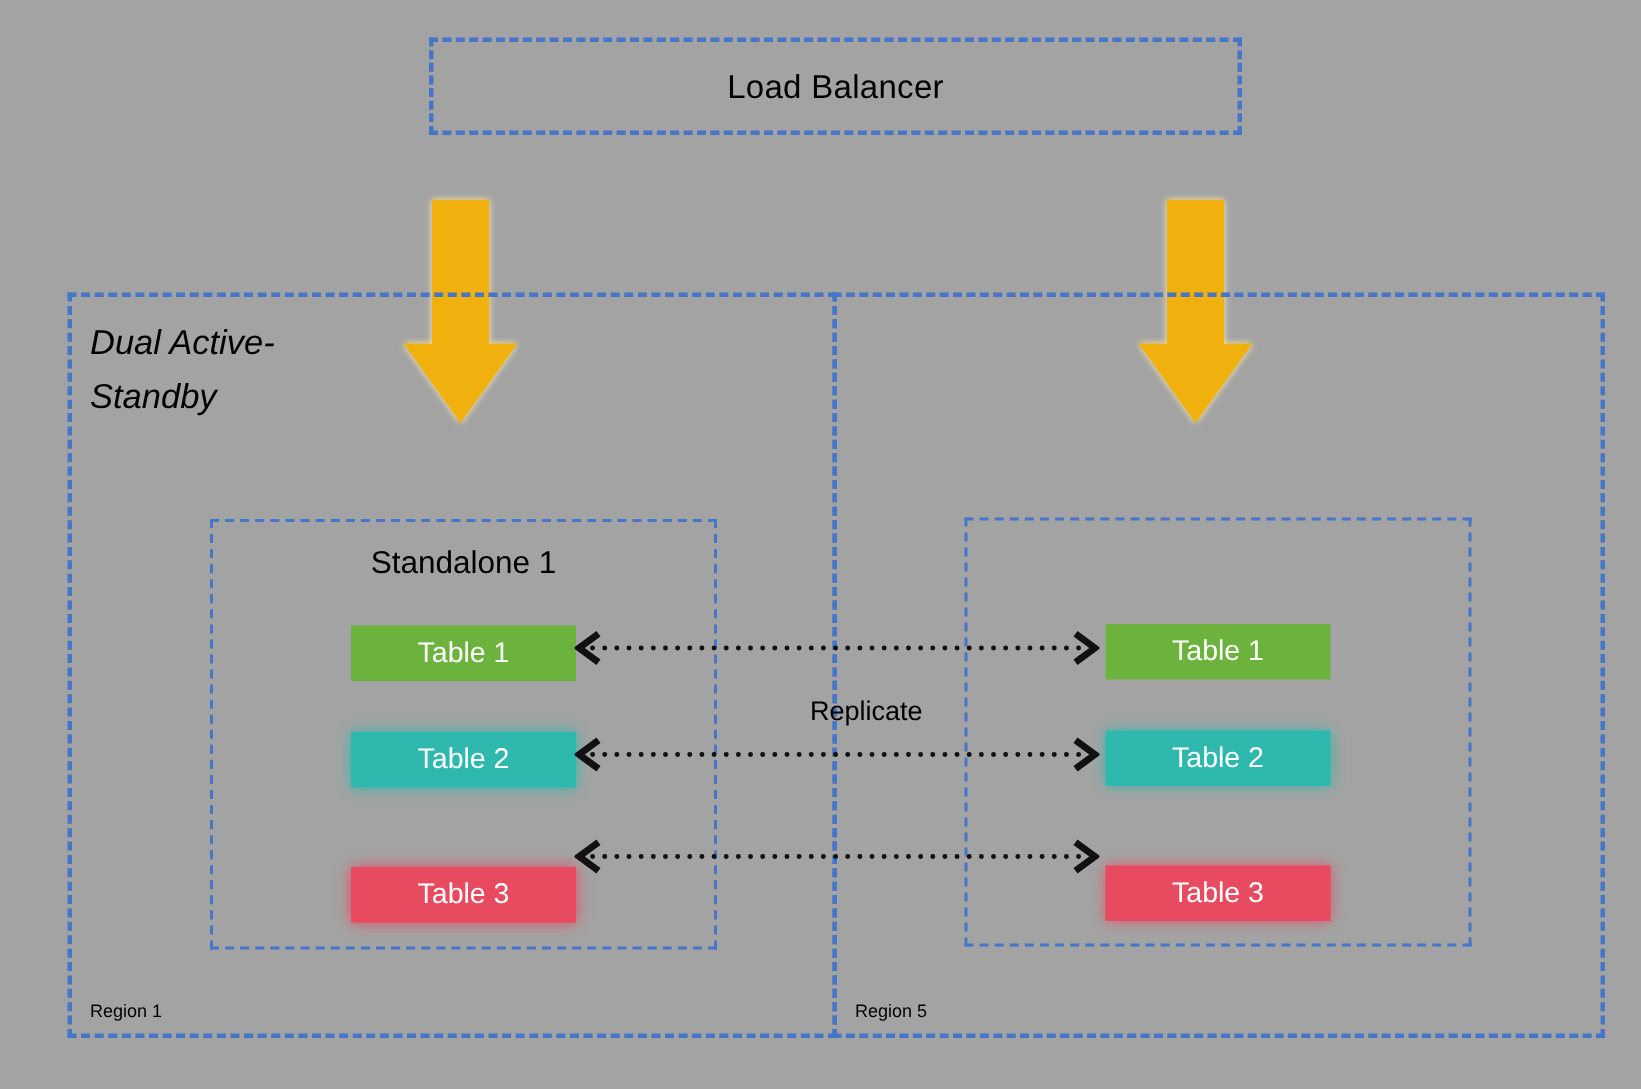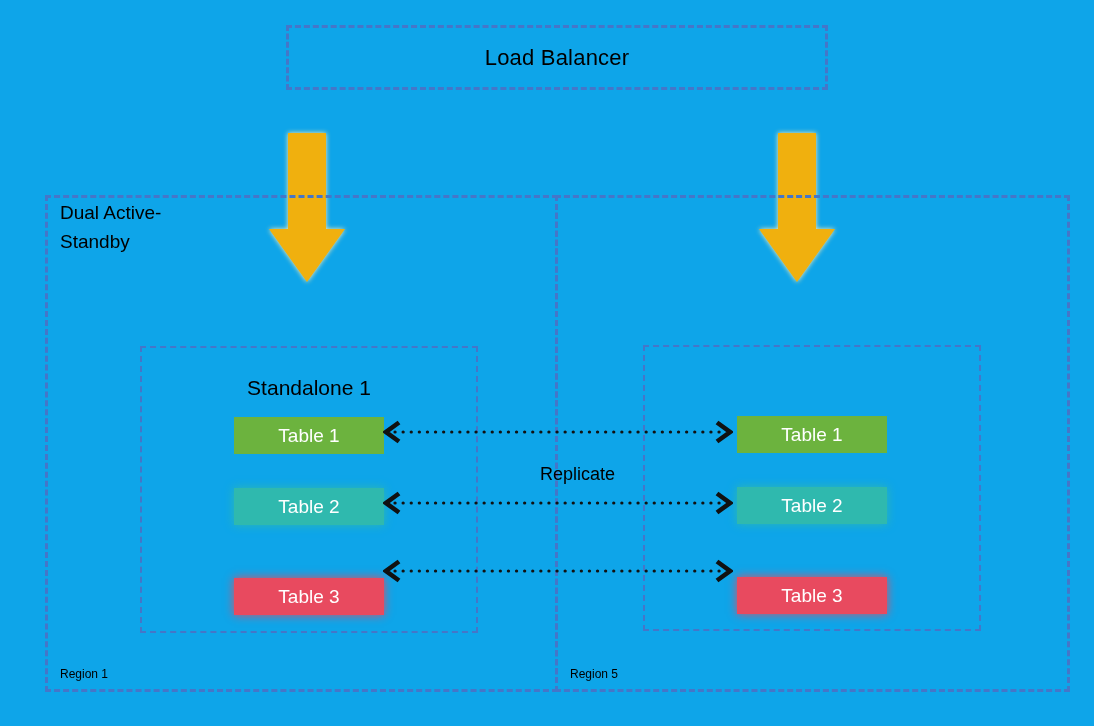--- a/index.html
+++ b/index.html
@@ -1,46 +1,46 @@
 <!DOCTYPE html>
 <html><head>
 <meta charset="utf-8">
 <style>
   html,body{margin:0;padding:0;background:#ffffff;}
   body{font-family:"Liberation Sans", sans-serif; color:#000;}
   .canvas{
     position:relative;
     width:1094px;height:726px;
-    background:#0ea5e9;
+    background:#a3a3a3;
     overflow:hidden;
   }
   
   .dashed{border:3px dashed #4576C8; box-sizing:border-box; position:absolute; background:transparent;}
   .lb-box{
     left:286px; top:25px; width:542px; height:65px;
     display:flex; align-items:center; justify-content:center;
   }
   .lb-label{font-size:22px; letter-spacing:.2px;}
   .region{background:transparent;}
   .region-1{left:45px; top:195px; width:513px; height:497px;}
   .region-2{left:555px; top:195px; width:515px; height:497px;}
   .corner-label{
-    position:absolute; left:12px; top:0; max-width:165px;
-    font-size:19px; line-height:1.55;
+    position:absolute; left:12px; top:13px; max-width:165px;
+    font-size:23px; line-height:1.55;font-style:italic;
   }
   .footer-label{
     position:absolute; left:12px; bottom:8px; font-size:12px;
   }
   .standalone{
     position:absolute; border:2.5px dashed #4576C8; box-sizing:border-box;
   }
   .standalone-1{left:92px; top:148px; width:338px; height:287px;}
   .standalone-2{left:85px; top:147px; width:338px; height:286px;}
   .standalone-title{
-    position:absolute; top:28px; left:0; width:100%;
+    position:absolute; top:16px; left:0; width:100%;
     text-align:center; font-size:21px;
   }
   .chip{
     position:absolute; left:50%; transform:translateX(-50%);
     width:150px; height:37px;
     display:flex; align-items:center; justify-content:center;
     color:#ffffff; font-size:19px;
   }
   .chip.c1{top:69px;text-align:center;}
   .chip.c2{top:140px;}

